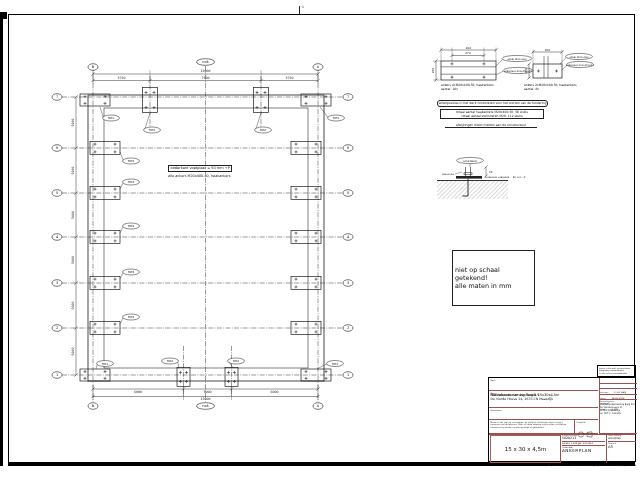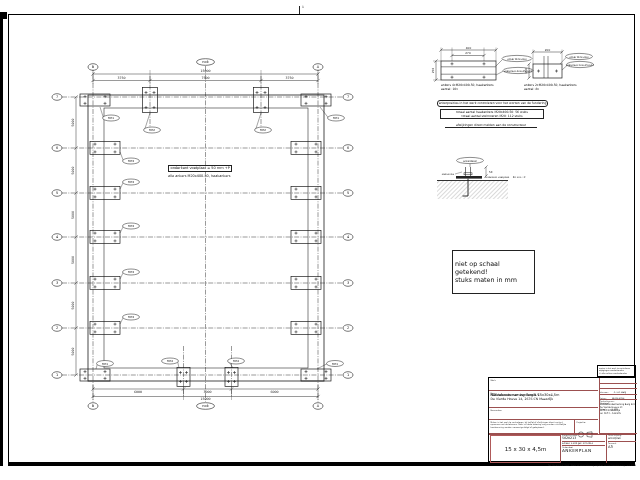--- a/index.html
+++ b/index.html
@@ -18,21 +18,21 @@
          padding:0.6px 1.5px;white-space:nowrap;background:#fff;}
   .note2{left:168px;top:173.5px;font-size:3.4px;white-space:nowrap;}
   
   .rnote-rounded{left:437px;top:99.5px;width:109px;border:0.5px solid #222;
          border-radius:3px;font-size:3px;text-align:center;padding:0.8px 0;}
   .rnote-box{left:440px;top:108.5px;width:102px;border:0.5px solid #222;
          font-size:3px;line-height:4.4px;text-align:center;}
   .rnote-under{left:445px;top:122.5px;width:92px;font-size:3px;text-align:center;
          border-bottom:0.4px solid #222;padding-bottom:0.5px;}
   .scalebox{left:452px;top:250px;width:77px;border:1px solid #222;
-         font-size:6.4px;line-height:8px;padding:9px 2px;}
+         font-size:6.4px;line-height:8px;padding:15px 2px;}
   
   .tb{left:488px;top:377px;width:148px;height:85px;border:0.9px solid #000;
       box-sizing:border-box;background:#fff;}
   .tb .lbl{font-size:2px;color:#333;display:block;line-height:2.6px;}
   .tb .val{font-size:3.2px;line-height:3.8px;}
   .tb-row{position:absolute;left:0;box-sizing:border-box;padding:0.5px 1.5px;
       border-bottom:0.5px solid #9c5050;}
   .rr{position:absolute;left:109.5px;width:38px;box-sizing:border-box;
       border-bottom:0.4px solid #9c5050;padding:0.4px 1px;}
   .rr .lbl{display:inline;font-size:1.9px;}
@@ -447,21 +447,21 @@
 <div class="abs note2">alle ankers M20x400-50, haakankers</div>
 
 <div class="abs rnote-rounded">ankerposities in het werk controleren voor het storten van de fundering</div>
 <div class="abs rnote-box">
   <div>totaal aantal haakankers M20x400-50: 56 stuks</div>
   <div>totaal aantal stelmoeren M20: 112 stuks</div>
 </div>
 <div class="abs rnote-under">afwijkingen direct melden aan de constructeur</div>
 <div class="abs scalebox">
   <div>niet op schaal getekend!</div>
-  <div>stuks maten in mm</div>
+  <div>alle maten in mm</div>
 </div>
 
 <div class="abs minibox">
   <div>maten in het werk te controleren</div>
   <div>wijzigingen voorbehouden</div>
   <div>© alle rechten voorbehouden</div>
 </div>
 
 <div class="abs tb">
 

